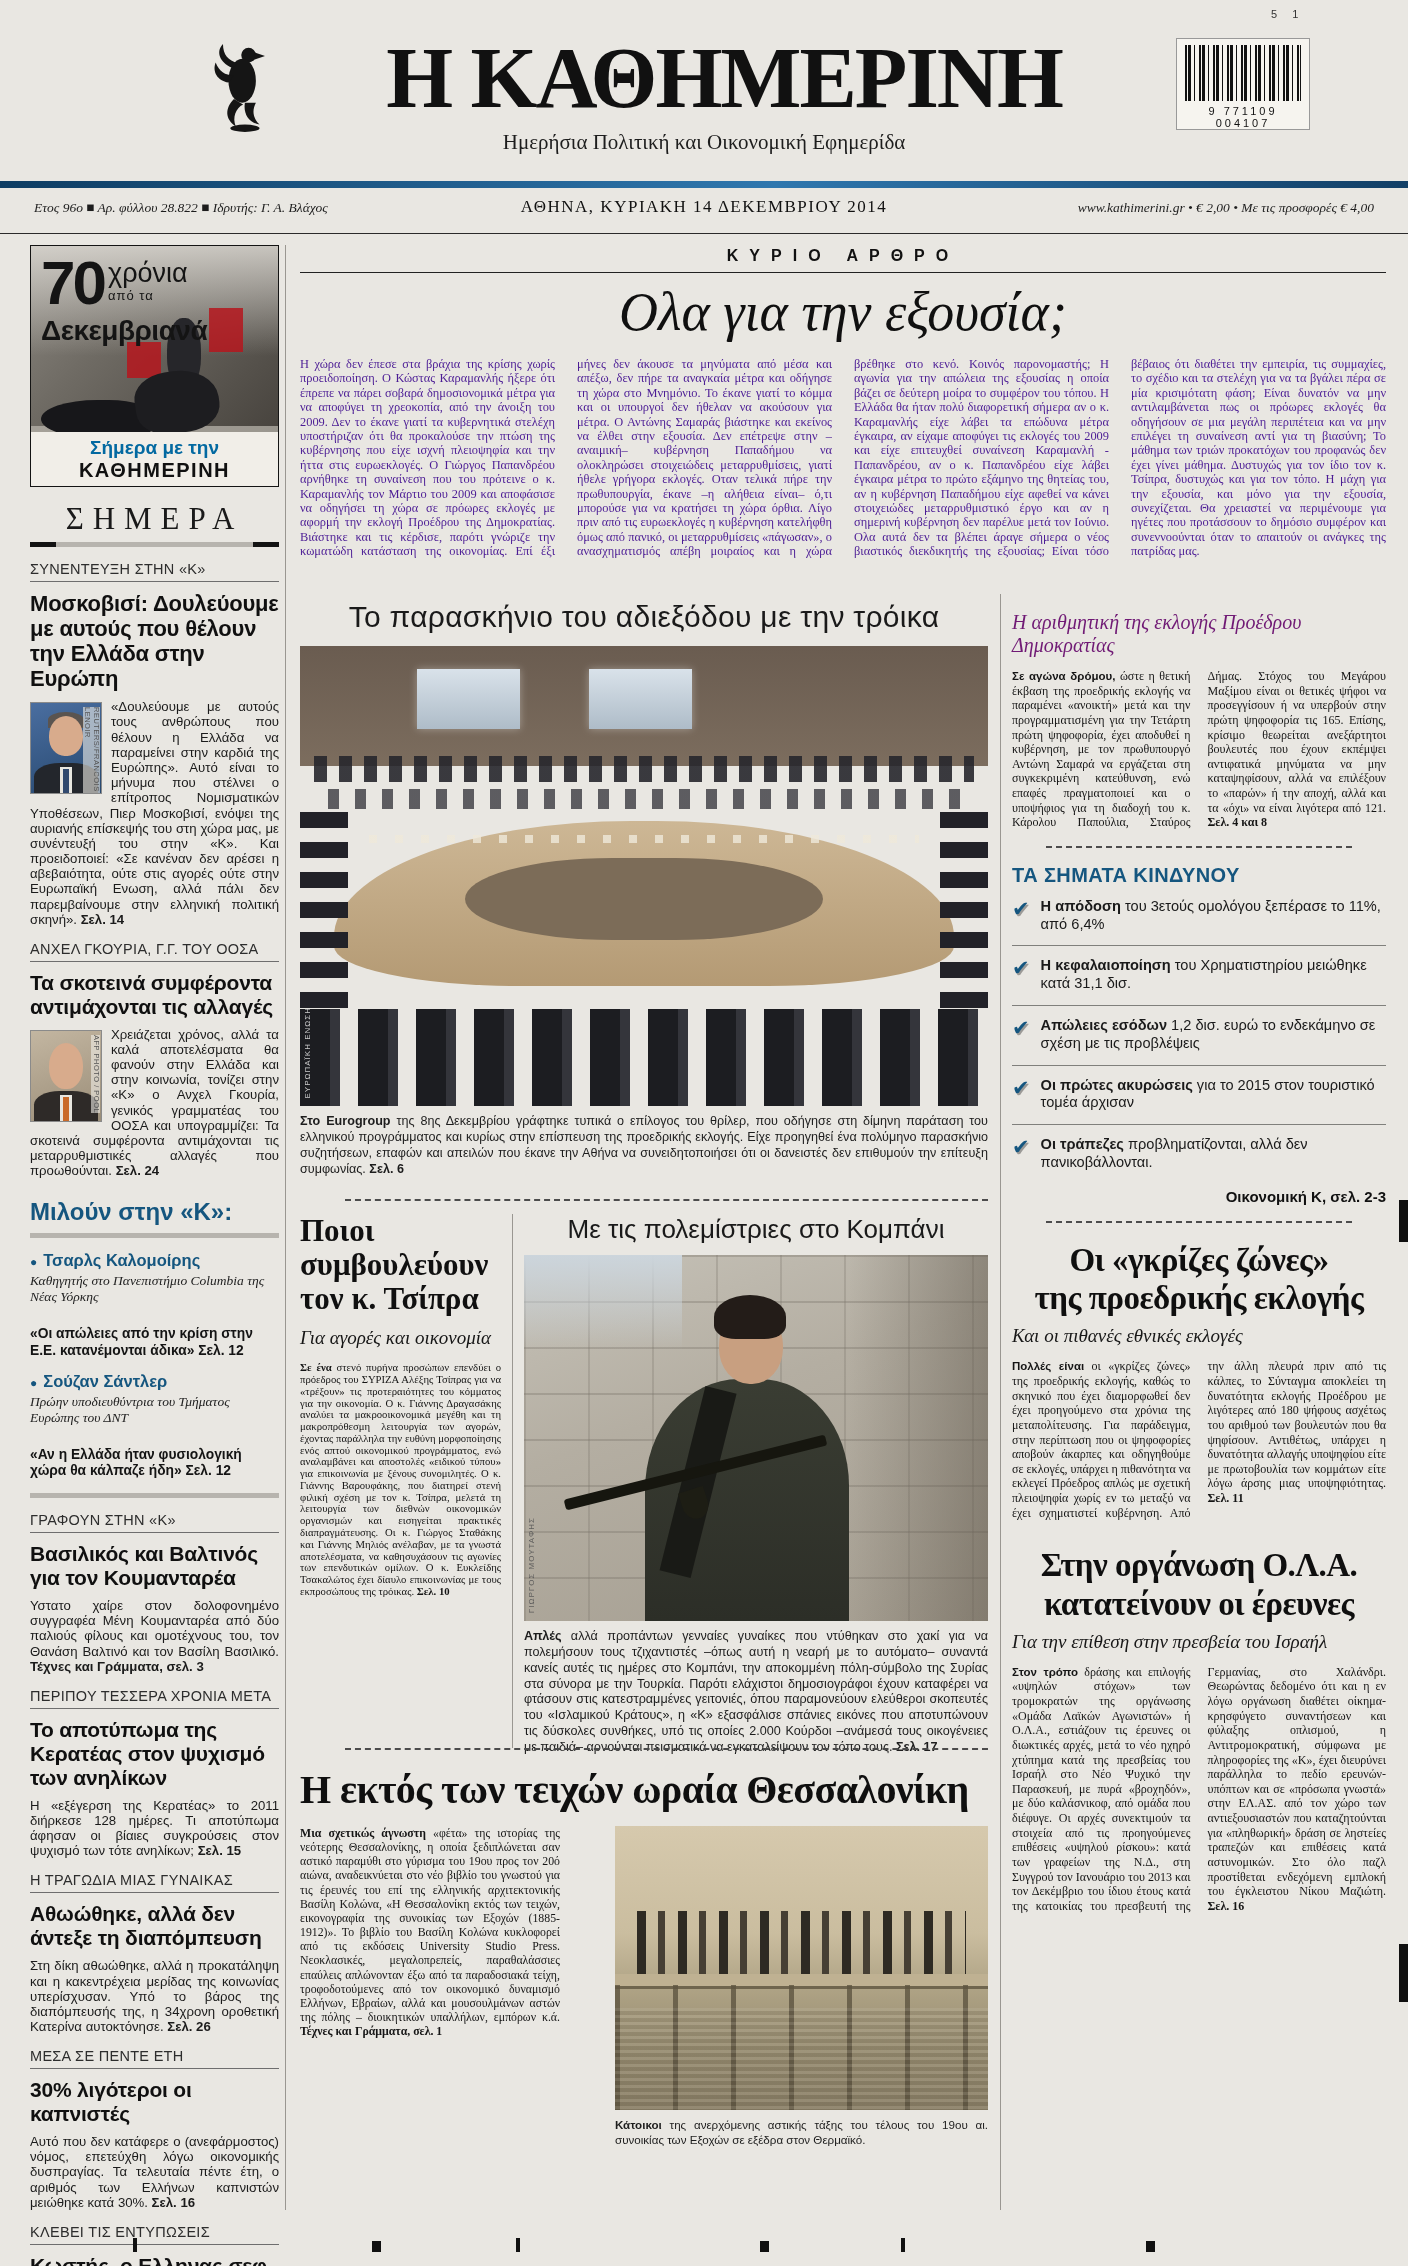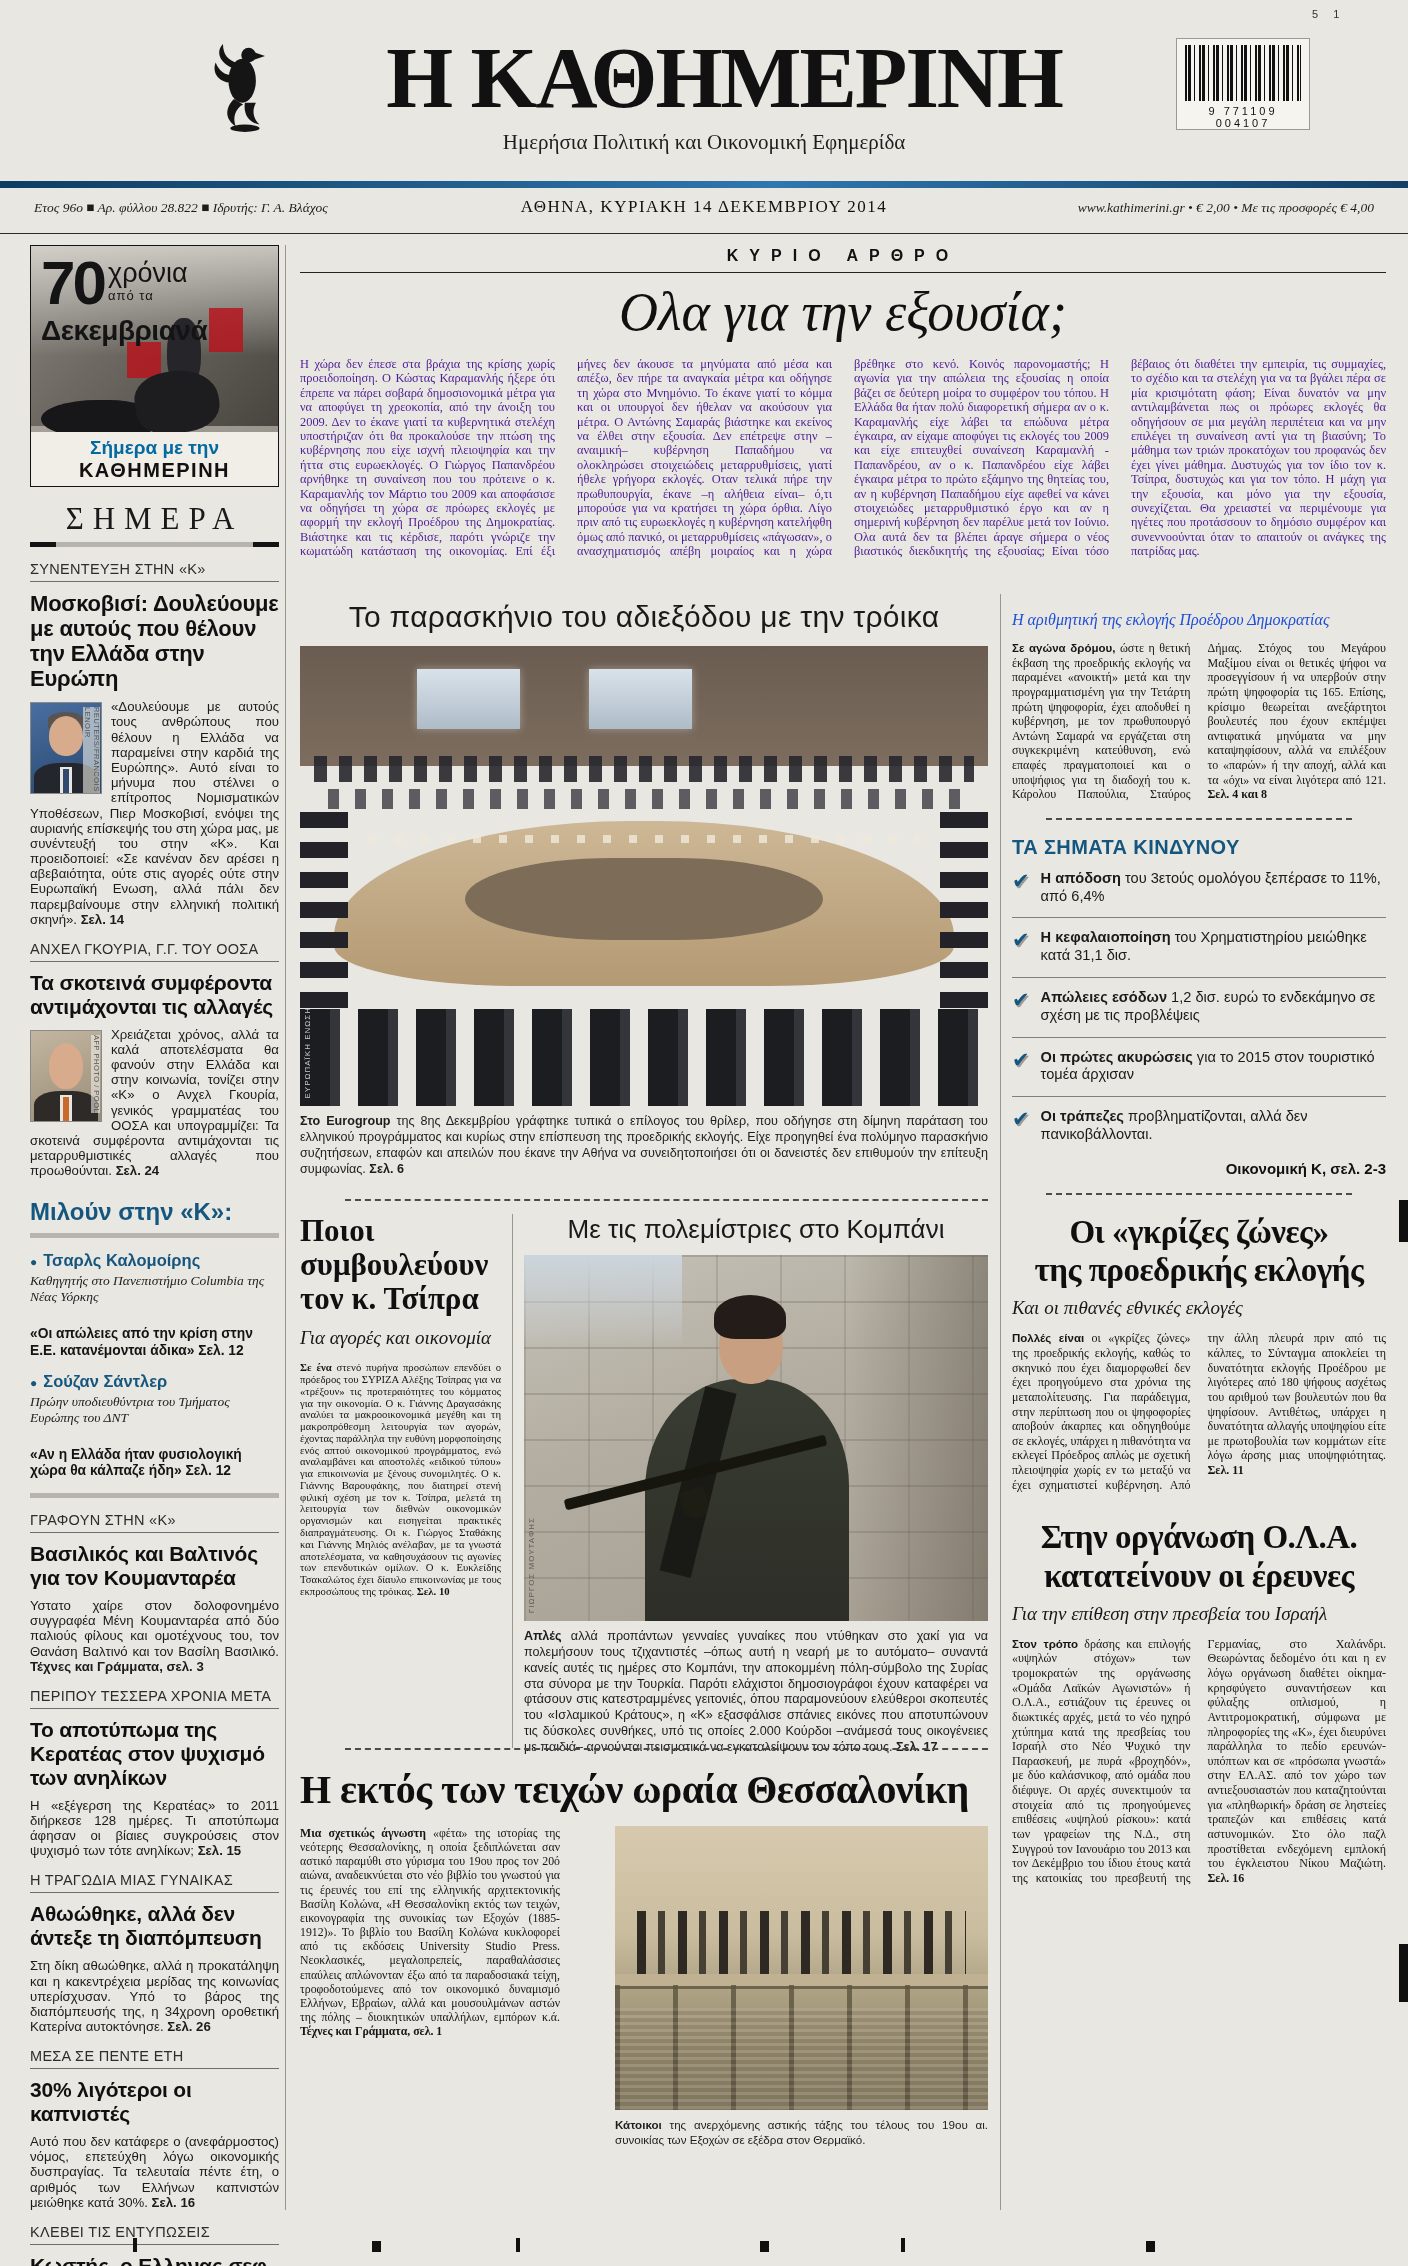--- a/index.html
+++ b/index.html
@@ -8,21 +8,21 @@
           color:#161616; font-family:"Liberation Sans","DejaVu Sans",sans-serif; margin:0 auto; }
   .serif { font-family:"Liberation Serif","DejaVu Serif",serif; }
 
   
   .eagle { position:absolute; left:212px; top:40px; width:64px; height:96px; }
   .mast-title { position:absolute; left:250px; right:210px; top:28px; text-align:center;
 0                }
   .mast-title { font-family:"Liberation Serif","DejaVu Serif",serif; font-weight:700; font-size:86px; letter-spacing:-2px; color:#111; }
   .mast-sub { position:absolute; left:0; right:0; top:130px; text-align:center;
               font-family:"Liberation Serif","DejaVu Serif",serif; font-size:21px; color:#1d1d1d; }
-  .issue-mark { position:absolute; left:1312px; top:8px; font-size:11px; letter-spacing:6px; color:#333; }
+  .issue-mark { position:absolute; left:1271px; top:8px; font-size:11px; letter-spacing:6px; color:#333; }
   .barcode-box { position:absolute; left:1176px; top:38px; width:134px; height:92px; background:#f6f4ef; border:1px solid #999; padding:6px 8px 3px; }
   .bars { height:56px; background:repeating-linear-gradient(90deg,#111 0 2px,#f6f4ef 2px 3px,#111 3px 6px,#f6f4ef 6px 9px,#111 9px 10px,#f6f4ef 10px 14px); }
   .barcode-num { text-align:center; font-size:11px; letter-spacing:3px; margin-top:4px; color:#111; }
   .blue-rule { position:absolute; left:0; right:0; top:181px; height:7px; background:linear-gradient(90deg,#0e3d63,#2f77ae 55%,#123f66); }
   .dateline-left  { position:absolute; left:34px;  top:200px; font-family:"Liberation Serif",serif; font-style:italic; font-size:13.5px; color:#1d1d1d; }
   .dateline-center{ position:absolute; left:0; right:0; top:197px; text-align:center; font-family:"Liberation Serif",serif; font-size:17px; letter-spacing:1.5px; color:#111; }
   .dateline-right { position:absolute; right:34px; top:200px; font-family:"Liberation Serif",serif; font-style:italic; font-size:13.5px; color:#1d1d1d; }
   .header-rule { position:absolute; left:0; right:0; top:233px; height:1px; background:#2b2b2b; }
 
   
@@ -145,21 +145,21 @@
                background:repeating-linear-gradient(90deg,#2e2a23 0 9px,rgba(0,0,0,0) 9px 21px,#463f34 21px 28px,rgba(0,0,0,0) 28px 41px); }
   .th-deck { position:absolute; left:0; top:52%; width:100%; height:12px; background:#bfb192; box-shadow:0 3px 0 #6f654e; }
   .th-posts { position:absolute; left:0; top:56%; width:100%; height:44%;
               background:repeating-linear-gradient(90deg,#5d5440 0 5px,rgba(0,0,0,0) 5px 58px); opacity:.8; }
   .th-sea { position:absolute; left:0; bottom:0; width:100%; height:36%;
             background:repeating-linear-gradient(180deg,rgba(255,255,255,.08) 0 3px,rgba(0,0,0,.07) 3px 7px); }
 
   
   .right-col { position:absolute; left:1012px; top:602px; width:374px; }
   .rt-title { font-family:"Liberation Serif",serif; font-weight:700; font-size:34px; line-height:1.17; letter-spacing:-.6px; color:#0f0f0f; }
-  .rt-sub { margin-top:9px; font-family:"Liberation Serif",serif; font-style:italic; font-size:16px; color:#1d4ed8; }
+  .rt-sub { margin-top:9px; font-family:"Liberation Serif",serif; font-style:italic; font-size:20px; color:#701a75; }
   .twocol { margin-top:12px; column-count:2; column-gap:17px; font-family:"Liberation Serif",serif;
             font-size:12px; line-height:1.22; text-align:justify; color:#151515; }
   .twocol b { font-weight:700; font-family:"Liberation Sans",sans-serif; font-size:11.5px; }
   .dash-inline { border-top:2px dashed #4c4c4c; margin:16px auto 0; width:82%; }
   .danger-header { margin-top:16px; color:#15567f; font-weight:700; font-size:20px; letter-spacing:.4px; }
   .d-item { display:flex; gap:11px; padding:11px 0 12px; border-bottom:1px solid #80807c; font-size:14.6px; line-height:1.22; color:#1a1a1a; }
   .d-item.last { border-bottom:none; }
   .check { color:#15567f; font-size:21px; font-weight:700; line-height:1; text-shadow:1.5px 1.5px 0 rgba(60,60,60,.45); }
   .d-footer { margin-top:4px; text-align:right; font-weight:700; font-size:15px; color:#111; }
   .gz-title,.ola-title { font-family:"Liberation Serif",serif; font-weight:700; font-size:33px; line-height:1.16; letter-spacing:-.5px; color:#0f0f0f;text-align:center; }

